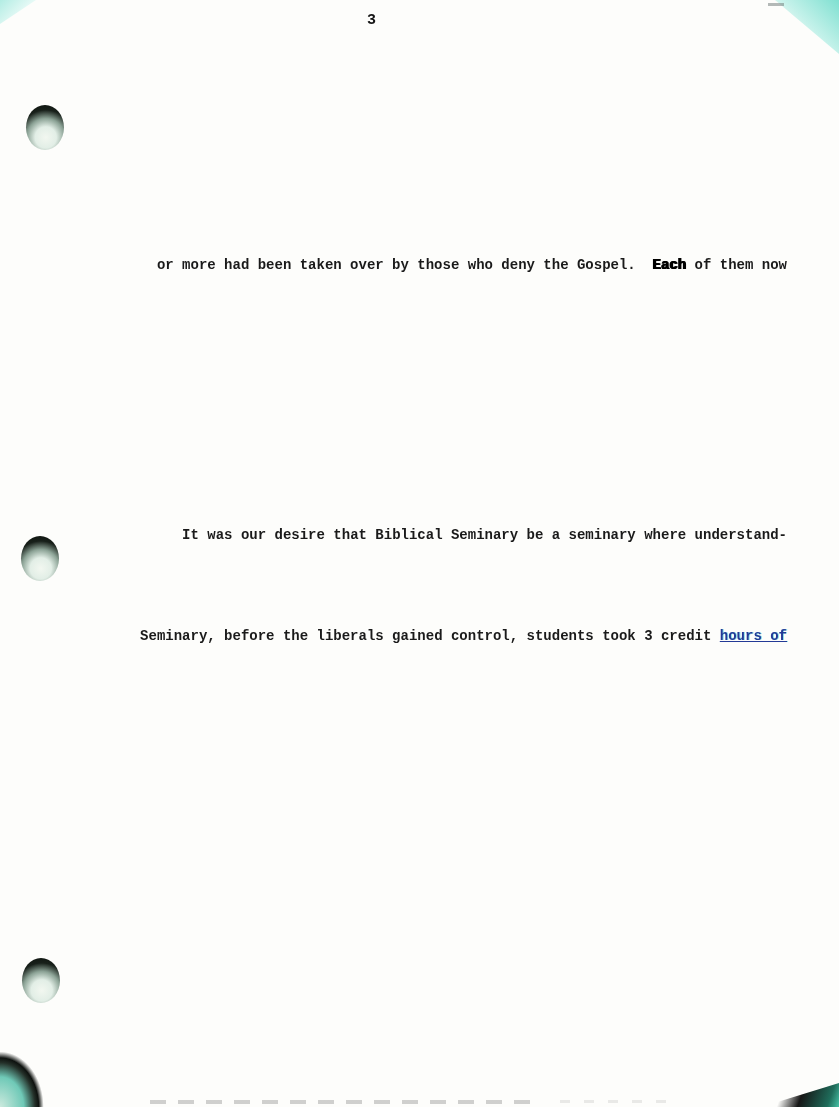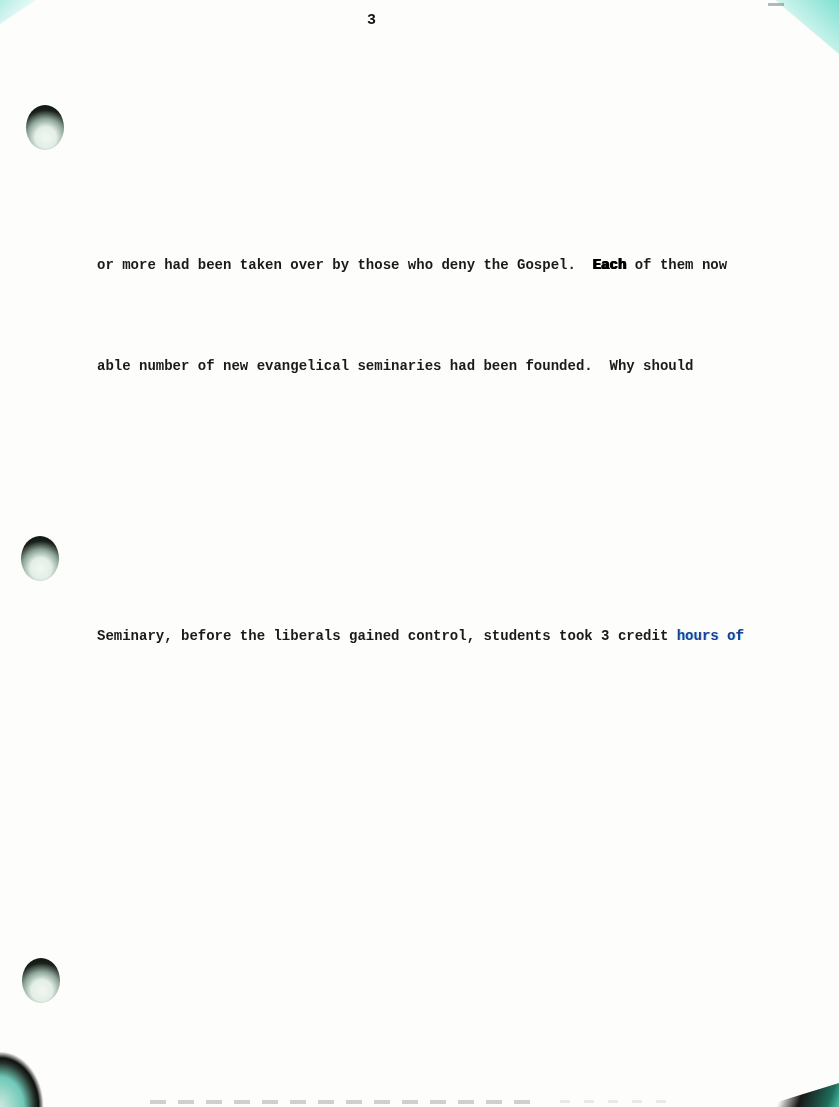--- a/index.html
+++ b/index.html
@@ -11,24 +11,24 @@
   .paper{position:absolute;inset:0;background:#fdfdfb;}
   .pageno{
     position:absolute;top:12px;left:367px;
     font-size:15px;font-weight:bold;color:#141414;
   }
   .textblock{
     position:absolute;left:97px;top:80px;width:690px;
     font-size:14px;line-height:33.75px;font-weight:bold;
     color:#1a1a1a;white-space:pre;
   }
-  .para{margin:0;padding:0;}
+  .para{margin:0;padding:0;text-align:right;}
   .line{height:33.75px;}
   
-  .blue{color:#243a96;text-shadow:1px 0 0 rgba(0,195,215,.45);}
+  .blue{color:#243a96;text-shadow:1px 0 0 rgba(0,195,215,.45);text-decoration:underline;}
   .strike{color:#000;text-shadow:.8px 0 0 #000,-.5px 0 0 #000;}
   
   .hole{
     position:absolute;width:38px;height:45px;border-radius:50%;
     background:radial-gradient(circle at 52% 72%,
       #f2f7f0 0%, #e2eee6 28%, #8ba295 50%, #18201a 72%, #0a0e0a 100%);
   }
   .hole-1{left:26px;top:105px;}
   .hole-2{left:21px;top:536px;}
   .hole-3{left:22px;top:958px;}
@@ -75,24 +75,24 @@
 <body>
 
 <div class="paper">
 
   <div class="pageno">3</div>
 
   <div class="textblock">
 
     <div class="para">
       <div class="line"><span>or more had been taken over by those who deny the Gospel.  </span><span class="strike">Each</span><span> of them now</span></div>
-      <div class="line">able number of new evangelical seminaries had been founded.  Why should</div>
     </div>
 
     <div class="para">
+      <div class="line">     It was our desire that Biblical Seminary be a seminary where understand-</div>
       <div class="line"><span>Seminary, before the liberals gained control, students took 3 credit </span><span class="blue">hours of</span></div>
       
       
       
       
     </div>
 
     
 
     

